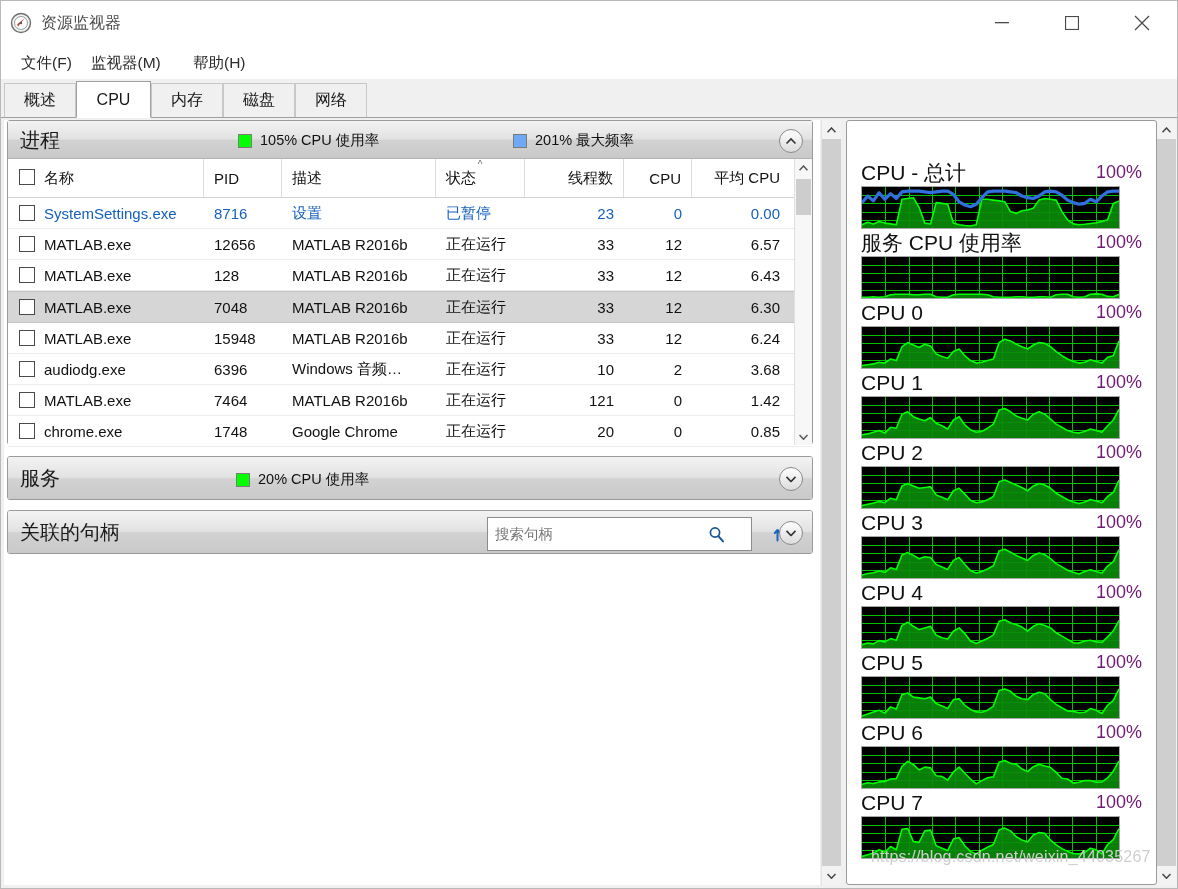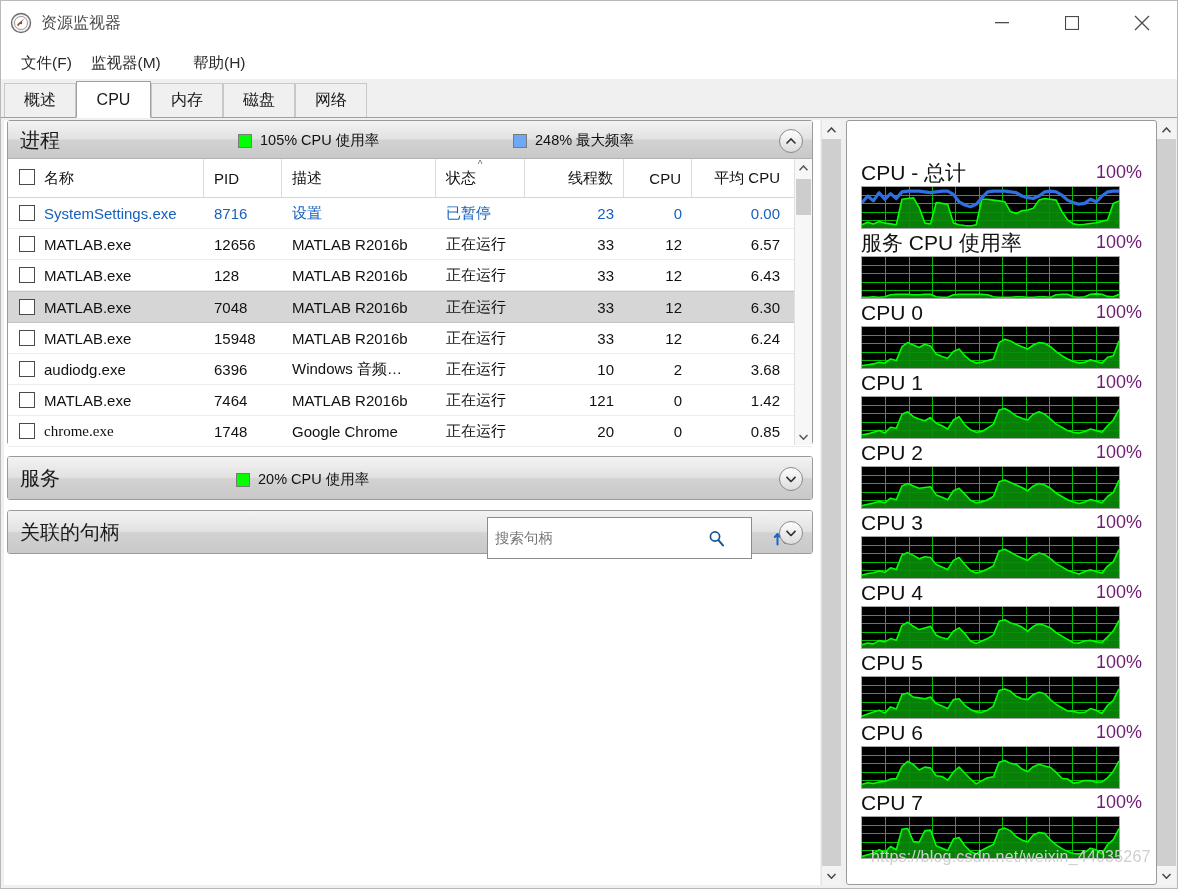--- a/index.html
+++ b/index.html
@@ -73,21 +73,21 @@
         white-space:nowrap;overflow:hidden;}
   .cell.num{justify-content:flex-end;padding-right:10px;}
   .cell.txt{padding-left:10px;}
 
   
   .vsb{position:absolute;right:0;width:17px;background:#f7f7f7;border-left:1px solid #e0e0e0;}
   .vsb .arrow{position:absolute;left:0;width:17px;height:17px;display:flex;align-items:center;justify-content:center;cursor:pointer;}
   .vsb .thumb{position:absolute;left:1px;width:15px;background:#cdcdcd;cursor:pointer;}
 
   
-  .searchbox{position:absolute;top:6px;height:42px;box-sizing:border-box;
+  .searchbox{position:absolute;top:6px;height:34px;box-sizing:border-box;
              border:1px solid #8c8c8c;background:#fff;display:flex;align-items:center;gap:24px;}
   .searchbox input{border:none;outline:none;flex:1;height:100%;padding-left:7px;
                    font-family:"Liberation Sans","DejaVu Sans",sans-serif;font-size:14.5px;color:#333;background:transparent;}
   .sb-ico{width:28px;height:100%;display:flex;align-items:center;justify-content:center;cursor:pointer;}
   .sb-sep{width:1px;height:20px;background:#c9c9c9;}
 
   
   .outer-sb{position:absolute;left:820px;top:119px;width:19px;height:765px;background:#cfcfcf;border-left:1px solid #e4e4e4;}
   .outer-sb .arrow{position:absolute;left:0;width:19px;height:19px;background:#f3f3f3;
                    display:flex;align-items:center;justify-content:center;cursor:pointer;}
@@ -177,21 +177,21 @@
 
     <div class="section" id="sec-processes" style="top:0;height:325px;">
       <div class="sechead">
         <div class="sectitle">进程</div>
         <div class="legend" style="left:230px">
           <span class="swatch" id="sw-cpu" style="background: rgb(0, 255, 0);"></span>
           <span>105% CPU 使用率</span>
         </div>
         <div class="legend" style="left:505px">
           <span class="swatch" id="sw-freq" style="background: rgb(111, 168, 245);"></span>
-          <span>248% 最大频率</span>
+          <span>201% 最大频率</span>
         </div>
         <div class="chev">
           <svg width="11" height="7">
               <path d="M1 6 L5.5 1.4 L10 6" fill="none" stroke="#333" stroke-width="1.6"></path>
             </svg>
         </div>
       </div>
 
       <div class="tbl">
         <div class="thead">
@@ -273,21 +273,21 @@
               <div class="cell txt" style="left: 0px; width: 196px; padding-left: 36px;">MATLAB.exe</div>
               <div class="cell txt" style="left: 196px; width: 78px;">7464</div>
               <div class="cell txt" style="left: 274px; width: 154px;">MATLAB R2016b</div>
               <div class="cell txt" style="left: 428px; width: 89px;">正在运行</div>
               <div class="cell num" style="left: 517px; width: 99px;">121</div>
               <div class="cell num" style="left: 616px; width: 68px;">0</div>
               <div class="cell num" style="left: 684px; width: 98px;">1.42</div>
             </div>
             <div class="row">
               <div class="cbx" style="top: 7px;"></div>
-              <div class="cell txt" style="left: 0px; width: 196px; padding-left: 36px; font-family: Liberation Serif, serif;">chrome.exe</div>
+              <div class="cell txt" style="left: 0px; width: 196px; padding-left: 36px;">chrome.exe</div>
               <div class="cell txt" style="left: 196px; width: 78px;">1748</div>
               <div class="cell txt" style="left: 274px; width: 154px;">Google Chrome</div>
               <div class="cell txt" style="left: 428px; width: 89px;">正在运行</div>
               <div class="cell num" style="left: 517px; width: 99px;">20</div>
               <div class="cell num" style="left: 616px; width: 68px;">0</div>
               <div class="cell num" style="left: 684px; width: 98px;">0.85</div>
             </div>
           </div>
 
         <div class="vsb" style="top:0;height:286px;">

